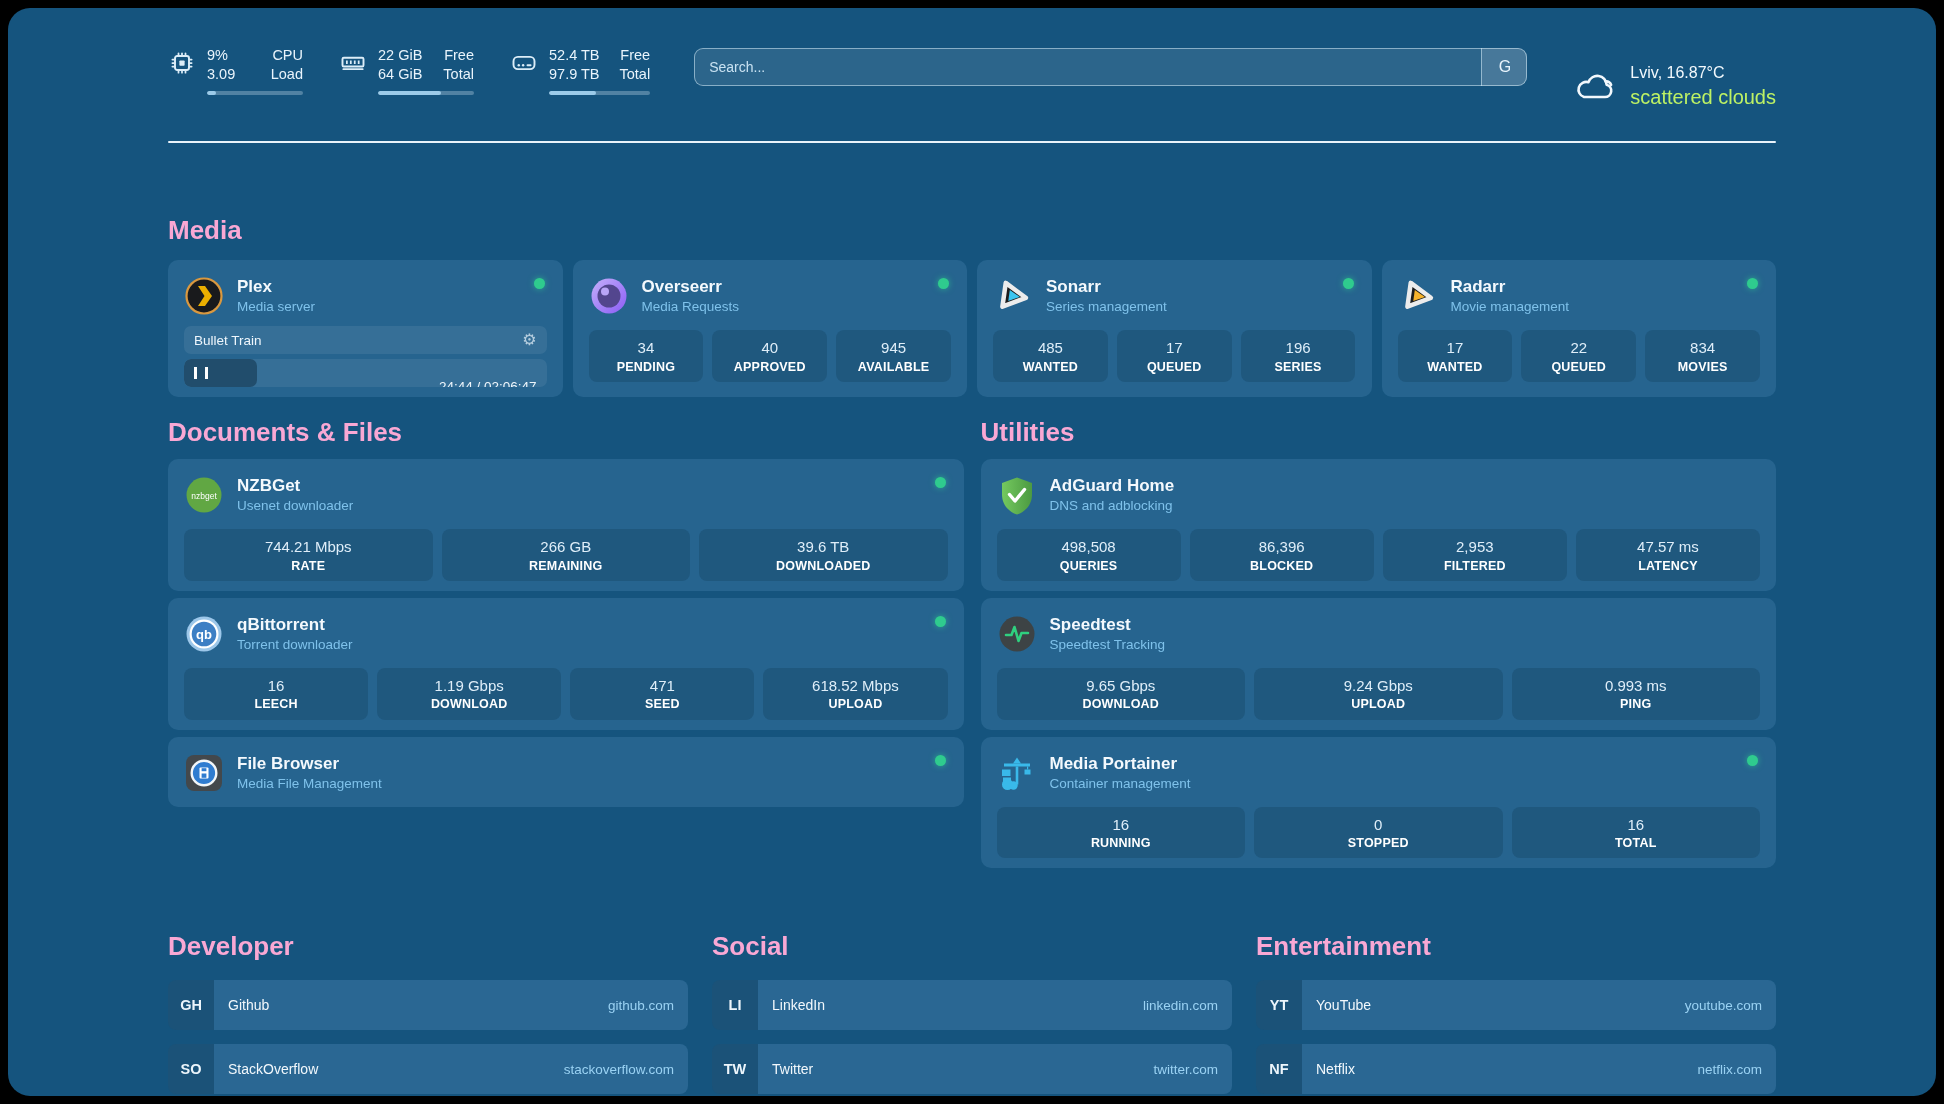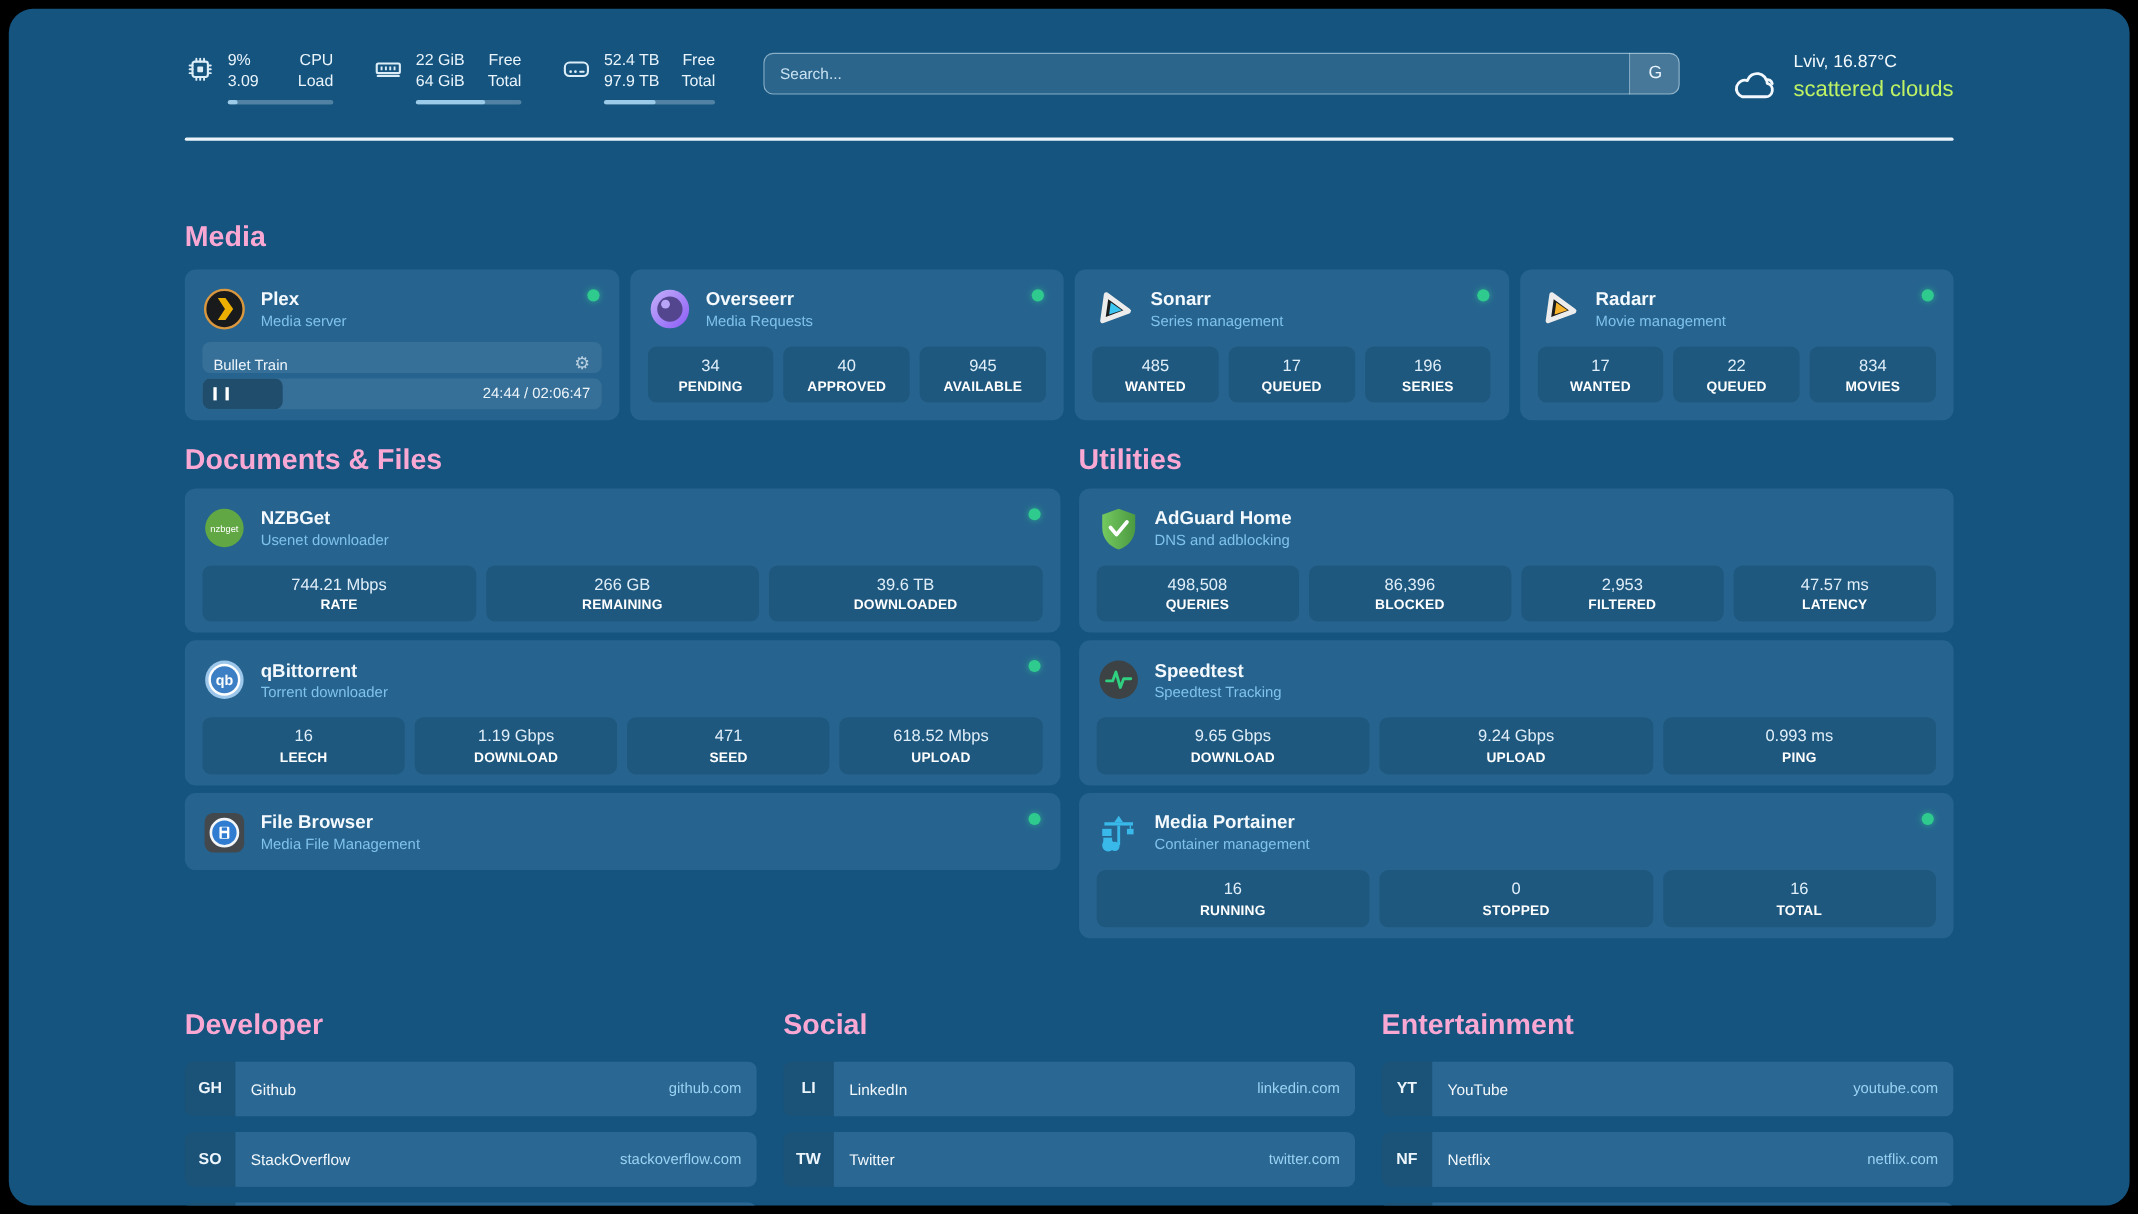--- a/index.html
+++ b/index.html
@@ -22,21 +22,21 @@
           overflow:hidden;min-width:96px;}
   .sysbar-fill{height:100%;border-radius:3px;background:#9ccbe9;}
   .searchwrap{flex:1;position:relative;height:38px;margin:2px 46px 0 44px;}
   .search-input{width:100%;height:100%;box-sizing:border-box;background:rgba(255,255,255,.10);
         border:1.5px solid rgba(214,236,249,.55);border-radius:9px;color:#eef6fc;font-size:14px;
         padding:0 56px 0 14px;outline:none;font-family:"Liberation Sans",sans-serif;}
   .search-input::placeholder{color:#c9e2f2;}
   .search-engine{position:absolute;right:0;top:0;bottom:0;width:46px;border:none;cursor:pointer;
         background:rgba(255,255,255,.13);border-left:1.5px solid rgba(214,236,249,.55);
         border-radius:0 9px 9px 0;color:#e9f4fc;font-size:16px;font-family:"Liberation Sans",sans-serif;}
-  .weather{display:flex;gap:13px;align-items:flex-end;flex:0 0 auto;margin-top:0px;}
+  .weather{display:flex;gap:13px;align-items:center;flex:0 0 auto;margin-top:16px;}
   .weather-text{display:flex;flex-direction:column;line-height:1.35;}
   .weather-loc{font-size:16px;color:#f3f9fd;}
   .weather-cond{font-size:20px;color:#bef264;}
   .separator{height:2.5px;background:#eaf3fa;border-radius:2px;margin-top:30px;}
 
   
   .h-sec{font-size:26px;font-weight:600;color:#f9a8d4;margin:0;}
   .h-media{margin:72px 0 14px;}
   .col .h-sec{margin:20px 0 11px;}
   .links-grid .h-sec{margin:0 0 18px;}
@@ -56,29 +56,29 @@
         background:#2fcb8e;box-shadow:0 0 6px rgba(47,203,142,.7);}
   .stat-row{display:flex;gap:9px;margin-top:10px;}
   .stat-box{flex:1;background:rgba(10,45,70,.22);border-radius:8px;text-align:center;
         padding:8px 4px 7px;line-height:1.3;}
   .stat-value{font-size:15px;color:#dfeef9;}
   .stat-label{font-size:12.5px;font-weight:700;color:#fff;letter-spacing:.2px;margin-top:1px;}
 
   
   .plex-box{margin-top:6px;}
   .plex-line1{background:rgba(255,255,255,.075);border-radius:7px;height:28px;display:flex;
-        align-items:flex-end;justify-content:space-between;padding:0 10px;}
+        align-items:center;justify-content:space-between;padding:0 10px;}
   .plex-title{font-size:13.5px;color:#eef6fc;}
   .gear{font-size:16px;color:rgba(235,245,252,.7);cursor:pointer;line-height:1;}
   .plex-line2{position:relative;margin-top:5px;background:rgba(255,255,255,.075);border-radius:7px;
         height:28px;overflow:hidden;}
   .plex-fill{position:absolute;left:0;top:0;bottom:0;background:rgba(8,35,56,.45);border-radius:7px;}
   .pause-btn{position:absolute;left:10px;top:8px;width:8px;height:12px;border-left:3px solid #fff;
         border-right:3px solid #fff;cursor:pointer;}
-  .plex-time{position:absolute;right:10px;top:6px;font-size:13.5px;color:#eef6fc;}
+  .plex-time{position:absolute;right:10px;top:20px;font-size:13.5px;color:#eef6fc;}
 
   
   .links-grid{display:grid;grid-template-columns:repeat(3,1fr);gap:24px;margin-top:56px;
         padding-bottom:44px;}
   .link-row{display:flex;height:50px;border-radius:8px;overflow:hidden;margin-bottom:14px;cursor:pointer;}
   .link-abbr{width:46px;background:#1b5278;display:flex;align-items:center;justify-content:center;
         font-size:14.5px;font-weight:600;color:#ecf5fb;flex:0 0 auto;}
   .link-body{flex:1;background:#2a6793;display:flex;align-items:center;justify-content:space-between;
         padding:0 14px;}
   .link-name{font-size:14px;color:#f2f8fc;}

